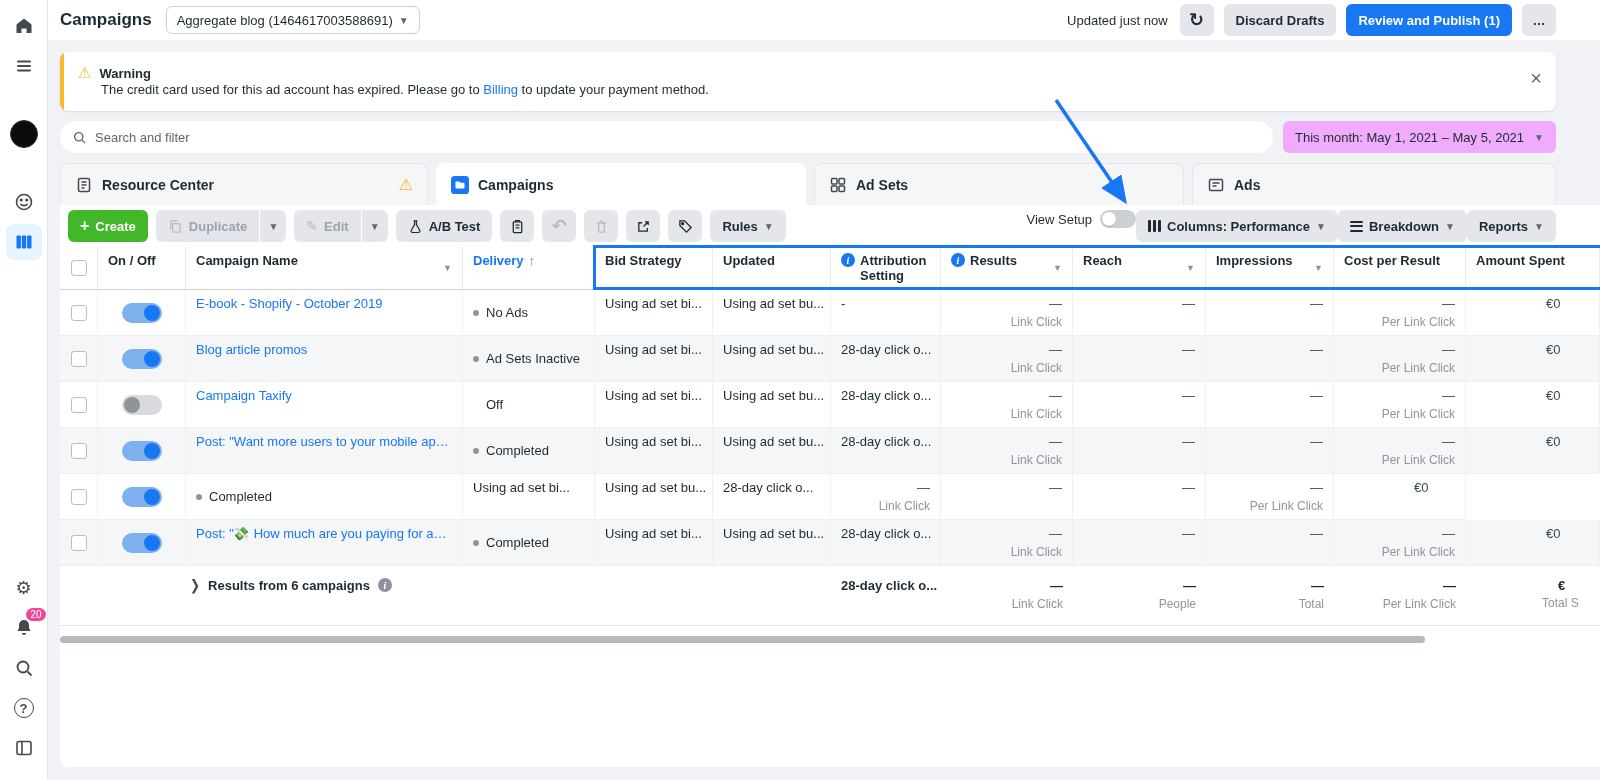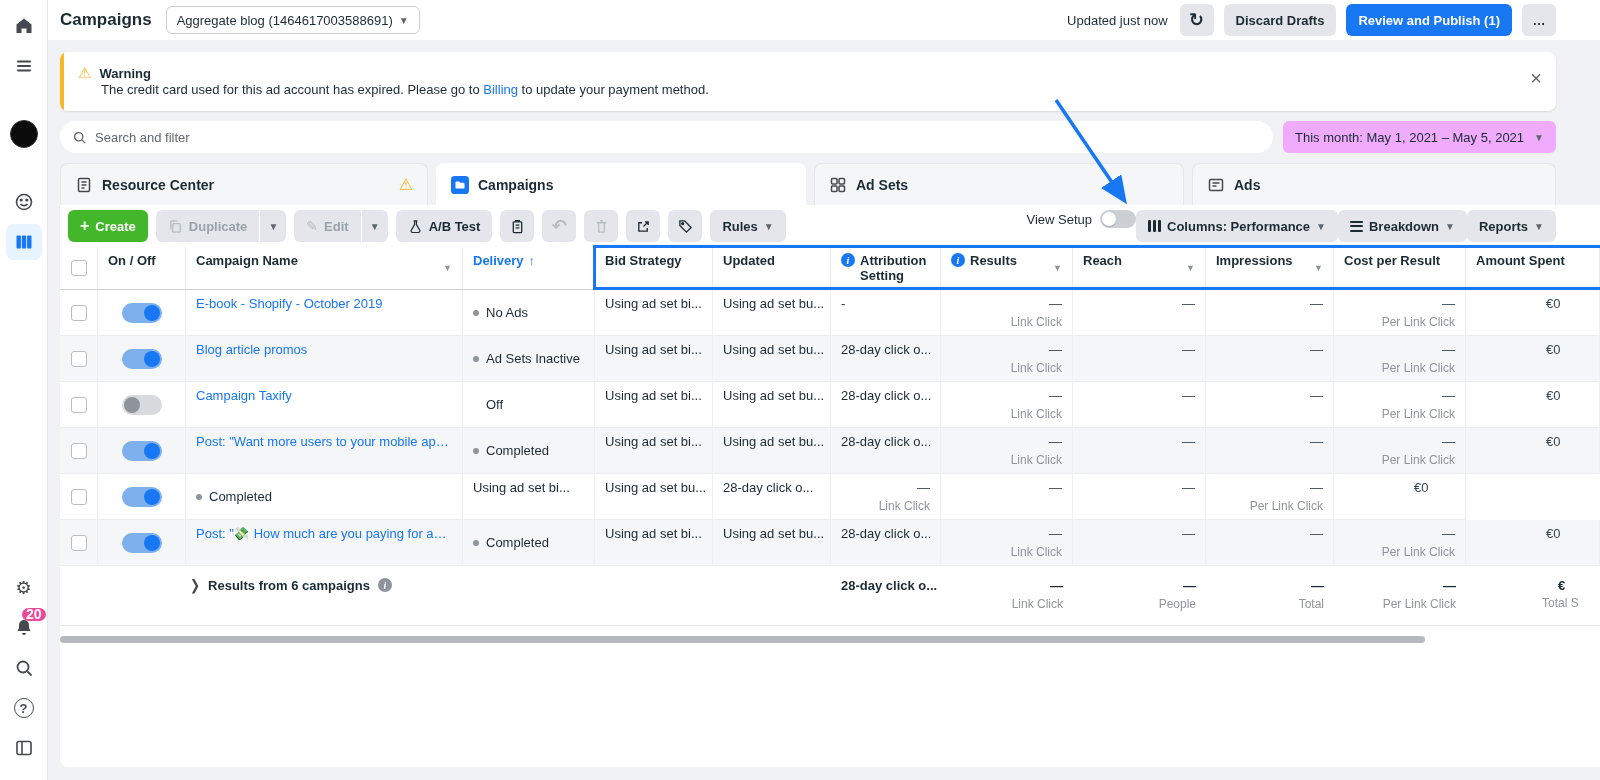--- a/index.html
+++ b/index.html
@@ -8,21 +8,21 @@
 
   
   .sidebar { position:fixed; left:0; top:0; width:48px; height:780px; background:#fff; border-right:1px solid #e4e6eb; display:flex; flex-direction:column; align-items:center; padding:8px 0 10px; z-index:30; }
   .side-icon { width:36px; height:36px; display:flex; align-items:center; justify-content:center; color:#44494f; border-radius:8px; margin-bottom:4px; cursor:pointer; position:relative; }
   .side-icon svg { width:20px; height:20px; }
   .side-icon.sel { color:#1877f2; background:#e7f3ff; }
   .avatar-dot { width:28px; height:28px; border-radius:50%; background:#0b0b0b; border:1px solid #333; }
   .side-gap { margin-top:28px; }
   .side-spacer { flex:1; }
   .glyph-ic { font-size:18px; line-height:1; }
-  .badge { position:absolute; top:-2px; right:-4px; background:#ec4899; color:#fff; font-size:14px; font-weight:bold; border-radius:8px; padding:1px 4px; line-height:11px; }
+  .badge { position:absolute; top:-2px; right:-4px; background:#ec4899; color:#fff; font-size:10px; font-weight:normal; border-radius:8px; padding:1px 4px; line-height:11px; }
   .qmark { width:20px; height:20px; border:1.6px solid #44494f; border-radius:50%; font-size:13px; font-weight:bold; display:flex; align-items:center; justify-content:center; }
 
   .main { margin-left:48px; }
 
   
   .topbar { height:40px; background:#fff; display:flex; align-items:center; padding:0 44px 0 12px; }
   .page-title { font-size:17px; font-weight:bold; margin-right:14px; }
   .acct-select { display:flex; align-items:center; gap:6px; border:1px solid #ccd0d5; border-radius:6px; height:28px; padding:0 10px; font-size:13px; color:#1c2b33; background:#fff; cursor:pointer; }
   .caret { font-size:10px; color:#606770; }
   .top-right { margin-left:auto; display:flex; align-items:center; gap:10px; }

